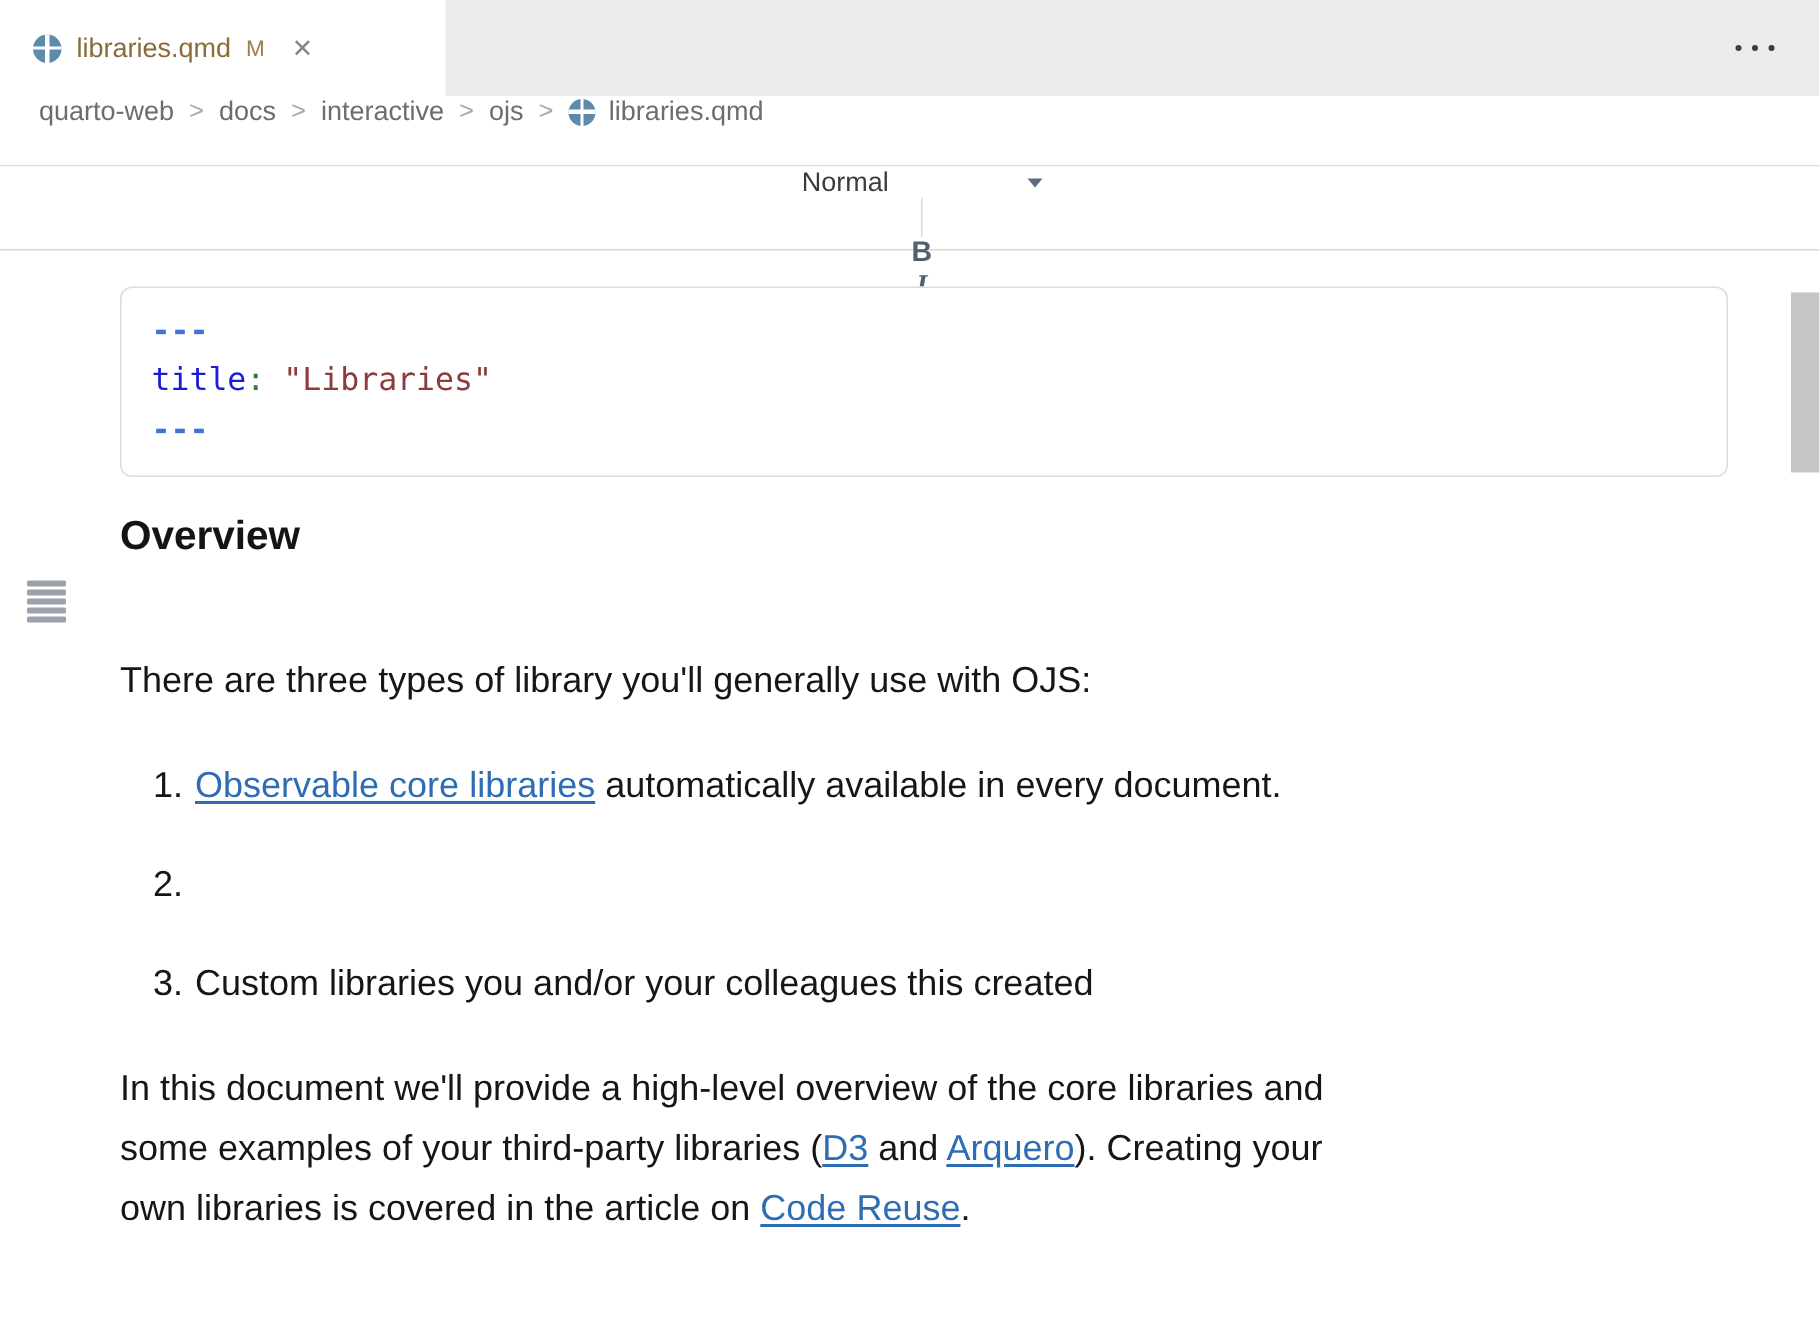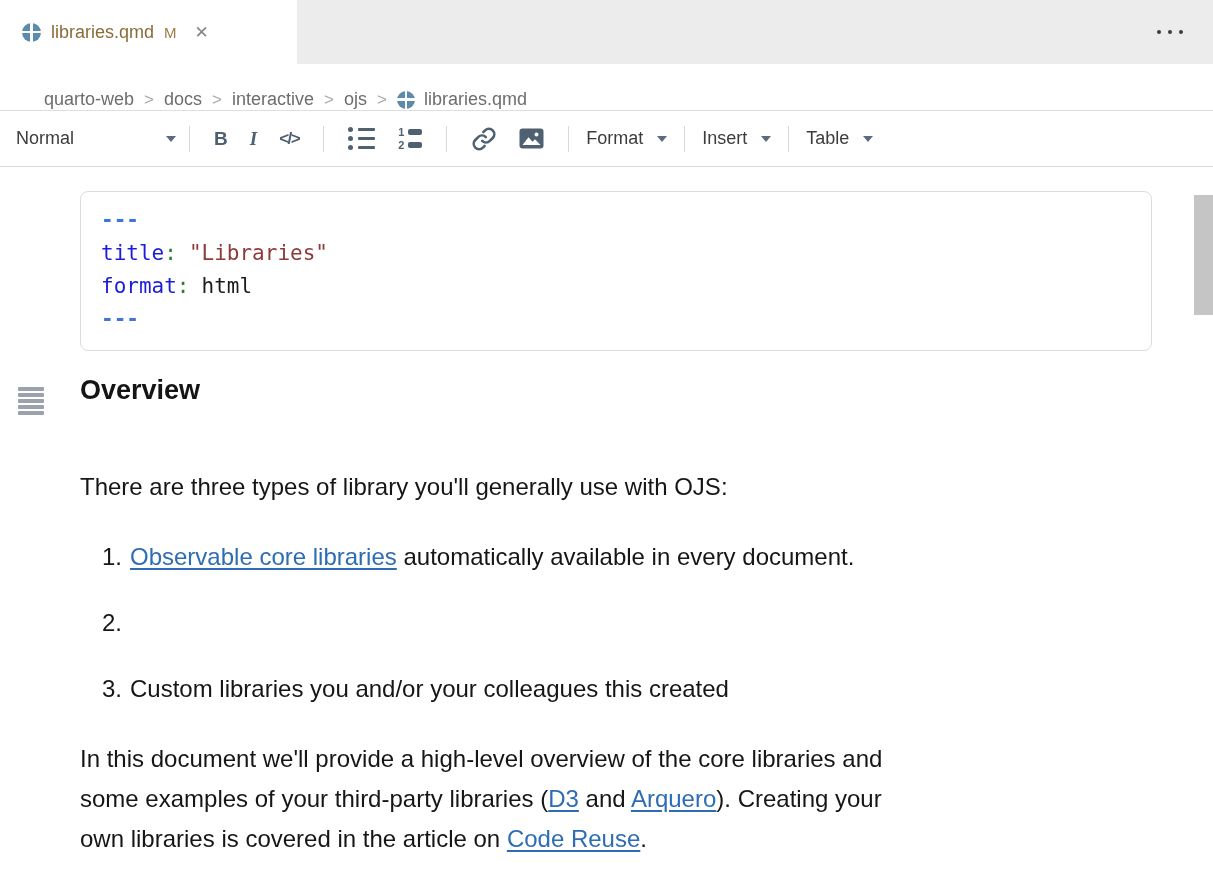--- a/index.html
+++ b/index.html
@@ -19,27 +19,27 @@
   .dot { width:4px; height:4px; border-radius:50%; background:#3d3d3d; }
 
   
   .quarto-icon { display:inline-block; position:relative; background:#5d8bab; border-radius:50%; flex:none; }
   .qi-19 { width:19px; height:19px; }
   .qi-18 { width:18px; height:18px; }
   .quarto-icon::before { content:""; position:absolute; left:0; right:0; top:calc(50% - 1.2px); height:2.4px; background:#fff; }
   .quarto-icon::after  { content:""; position:absolute; top:0; bottom:0; left:calc(50% - 1.2px); width:2.4px; background:#fff; }
 
   
-  .breadcrumb { height:47px; background:#fff; display:flex; align-items:flex-end; padding-left:44px; gap:10px; font-size:18px; color:#6d6d6d; border-bottom:1px solid #dedede; }
+  .breadcrumb { height:47px; background:#fff; display:flex; align-items:flex-start; padding-left:26px; gap:10px; font-size:18px; color:#6d6d6d; border-bottom:1px solid #dedede; }
   .bc-sep { color:#a8a8a8; font-size:17px; }
   .bc-item { white-space:nowrap; cursor:pointer; }
   .bc-file { display:flex; align-items:center; gap:9px; }
 
   
-  .toolbar { height:56px; background:#fff; display:flex; align-items:center; padding-left:16px; border-bottom:1px solid #d8d8d8; color:#4f6071; }
+  .toolbar { height:56px; background:#fff; display:flex; align-items:center; padding-left:16px; border-bottom:1px solid #d8d8d8; color:#4f6071;flex-direction:column; }
   .tb-select { display:flex; align-items:center; justify-content:space-between; width:160px; font-size:18px; color:#3c3c3c; cursor:pointer; }
   .caret { width:0; height:0; border-left:5.5px solid transparent; border-right:5.5px solid transparent; border-top:6.5px solid #5c6b7e; }
   .tb-sep { width:1px; height:26px; background:#d9d9d9; margin:0 13px; flex:none; }
   .tb-btn { background:none; border:none; padding:0; margin:0 11px; font-family:inherit; color:#4f6071; cursor:pointer; display:flex; align-items:center; }
   .tb-bold   { font-weight:800; font-size:19px; }
   .tb-italic { font-style:italic; font-weight:600; font-size:19px; font-family:"Liberation Serif", serif; }
   .tb-code   { font-size:17px; font-weight:700; letter-spacing:-1.5px; }
   .icon-ul { display:flex; flex-direction:column; gap:4px; }
   .icon-ul .row { display:flex; align-items:center; gap:5px; }
   .icon-ul .b { width:5px; height:5px; border-radius:50%; background:currentColor; }
@@ -182,21 +182,20 @@
     <span class="bar"></span>
     <span class="bar"></span>
     <span class="bar"></span>
     <span class="bar"></span>
     <span class="bar"></span>
   </div>
 
   <div class="yaml-block">
     <div><span class="y-delim">---</span></div>
     <div><span class="y-key">title</span><span class="y-colon">:</span><span class="y-val y-str">"Libraries"</span></div>
-    <div><span class="y-key">format</span><span class="y-colon">:</span><span class="y-val">html</span></div>
     <div><span class="y-delim">---</span></div>
   </div>
 
   <h1 class="doc-heading">Overview</h1>
 
   <p class="doc-p">There are three types of library you'll generally use with OJS:</p>
 
   <ol class="doc-ol">
     <li>
         <span class="li-num">1.</span>

